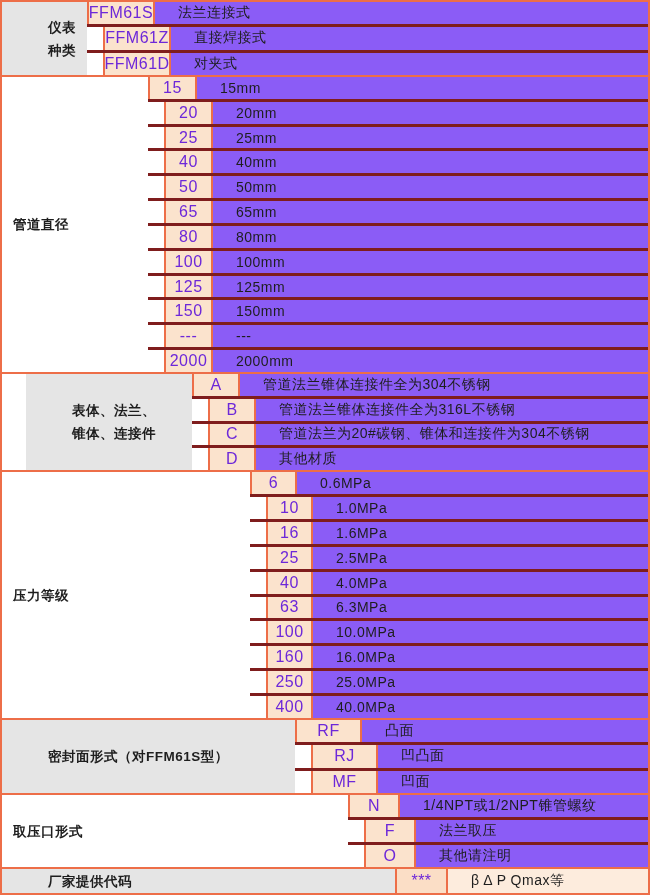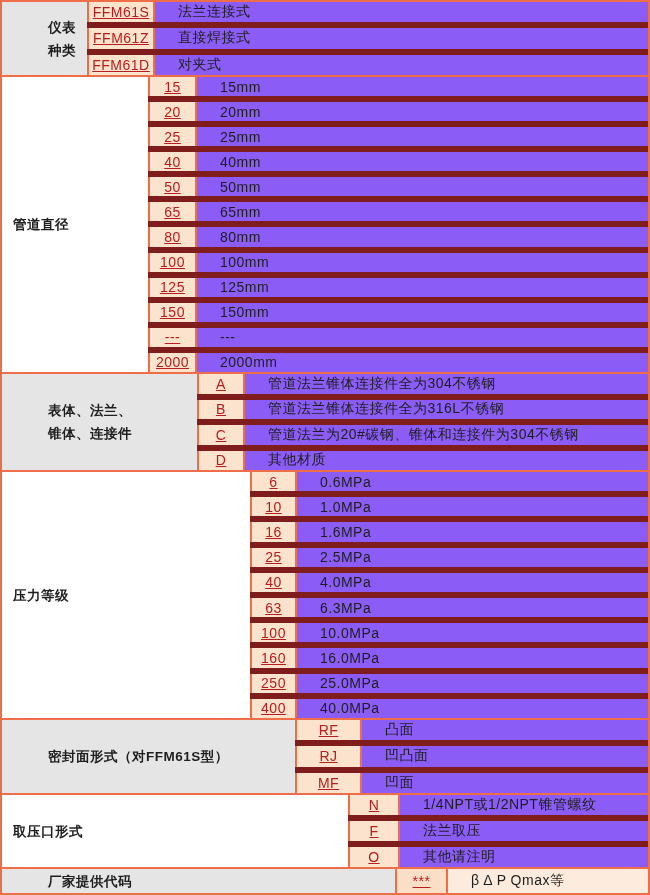--- a/index.html
+++ b/index.html
@@ -32,45 +32,44 @@
     font-size: 13.5px; font-weight: bold;
     letter-spacing: 0.5px;
     white-space: pre-line;
     line-height: 23px;
   }
   .peach-label { background: #e5e5e5; padding-left: 46px; }
   .white-label { background: #ffffff; }
 
   .rows { flex: 1; display: flex; flex-direction: column; }
   .row { flex: 1; display: flex; min-height: 0; }
-  .row + .row { border-top: 6px solid #7f1d1d; }
+  .row + .row { border-top: 3px solid #7f1d1d; padding-left: 16px; }
 
   .code-cell {
     border-left: 2px solid #ed6e48;
     border-right: 2px solid #ed6e48;
     background: #fbe3cd;
     display: flex; align-items: center; justify-content: center;
-    font-size: 14px; color: #b91c1c;
+    font-size: 16px; color: #6d28d9;
     letter-spacing: 0.5px;
-    text-decoration: underline;
   }
   .desc-cell {
     flex: 1;
     background: #8b5cf6;
     display: flex; align-items: center;
     padding-left: 23px;
     font-size: 14px; color: #1e1e1e;
     letter-spacing: 0.5px;
   }
   .s7 .desc-cell { background: #fdecdd; }
   .s7 .code-cell { background: #fbdec6; }
 
   .s1 .label-cell { width: 85px; }  .s1 .code-cell { width: 68px; }
   .s2 .label-cell { width: 146px; } .s2 .code-cell { width: 49px; }
-  .s3 .label-cell { width: 195px; } .s3 .code-cell { width: 48px; }
+  .s3 .label-cell { width: 166px; margin-left: 24px; } .s3 .code-cell { width: 48px; }
   .s4 .label-cell { width: 248px; } .s4 .code-cell { width: 47px; }
   .s5 .label-cell { width: 293px; } .s5 .code-cell { width: 67px; }
   .s6 .label-cell { width: 346px; border-radius: 12px; } .s6 .code-cell { width: 52px; }
   .s7 .label-cell { width: 393px; } .s7 .code-cell { width: 53px; }
 </style>
 </head>
 <body>
 
 <div class="spec-table">
 

